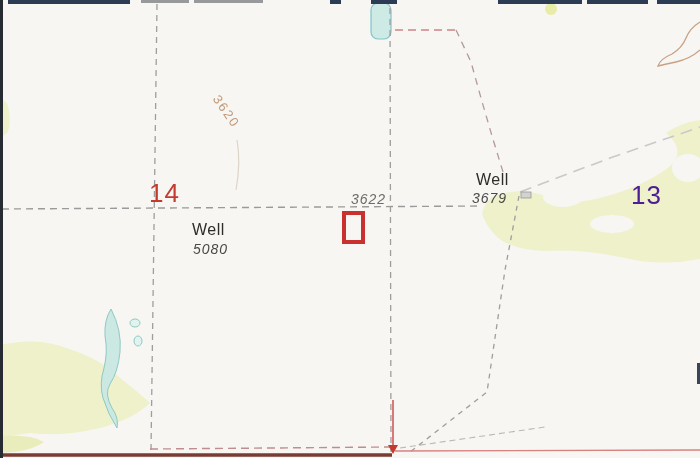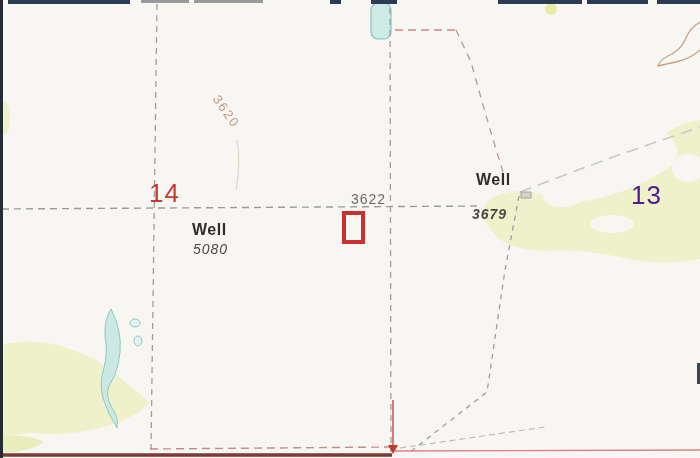--- a/index.html
+++ b/index.html
@@ -1,23 +1,23 @@
 <!DOCTYPE html>
 <html><head>
 <meta charset="utf-8">
 <style>
   html,body{margin:0;padding:0;}
   body{width:700px;height:458px;overflow:hidden;font-family:"Liberation Sans",sans-serif;}
   .map{position:relative;width:700px;height:458px;background:#f7f6f3;overflow:hidden;}
   .map svg{position:absolute;left:0;top:0;}
   .lbl{position:absolute;white-space:nowrap;}
   .section-num{font-size:26px;color:#c23b2e;font-weight:400;letter-spacing:1px;}
-  .well-name{font-size:16px;font-weight:700;color:#2e2d2b;letter-spacing:.5px;}
+  .well-name{font-size:16px;font-weight:400;color:#2e2d2b;letter-spacing:.5px;}
   .well-elev{font-size:14px;font-style:italic;color:#4a4947;letter-spacing:1px;}
-  .spot-elev{font-size:14px;color:#6b6a66;letter-spacing:1px;}
+  .spot-elev{font-size:14px;font-style:italic;color:#6b6a66;letter-spacing:1px;}
   .contour-lbl{font-size:13px;color:#c19a7a;letter-spacing:2px;transform:rotate(55deg);transform-origin:left top;}
   .marker{position:absolute;left:342px;top:211px;width:15px;height:25px;border:4px solid #c93030;background:transparent;}
   .edge-left{position:absolute;left:0;top:0;width:3px;height:458px;background:#272c33;}
   .topbar{position:absolute;top:0;height:4px;}
   .navy{background:#2d3c55;}
   .graybar{background:#97999b;height:3px;}
   .edge-nub{position:absolute;right:0;top:363px;width:3px;height:21px;background:#3a4556;}
 </style>
 </head>
 <body>
@@ -62,21 +62,21 @@
     <rect x="521" y="192" width="10" height="6" fill="#d2d2d0" stroke="#9a9a9a" stroke-width="0.8"></rect>
   </svg>
 
   <div class="lbl section-num" style="left:117px;top:178px;margin-left:32px;">14</div>
   <div class="lbl section-num" style="left:631px;top:180px;color:#4c1d95;">13</div>
 
   <div class="lbl well-name" style="left:192px;top:221px;">Well</div>
   <div class="lbl well-elev" style="left:193px;top:241px;">5080</div>
 
   <div class="lbl well-name" style="left:476px;top:171px;">Well</div>
-  <div class="lbl well-elev" style="left:472px;top:206px;font-weight:bold;">3679</div>
+  <div class="lbl well-elev" style="left:472px;top:190px;">3679</div>
 
   <div class="lbl spot-elev" style="left:351px;top:191px;">3622</div>
 
   <div class="lbl contour-lbl" style="left:222px;top:92px;">3620</div>
 
   <div class="marker"></div>
 
   <div class="edge-left"></div>
   <div class="topbar navy" style="left:8px;width:122px;"></div>
   <div class="topbar graybar" style="left:141px;width:48px;"></div>

